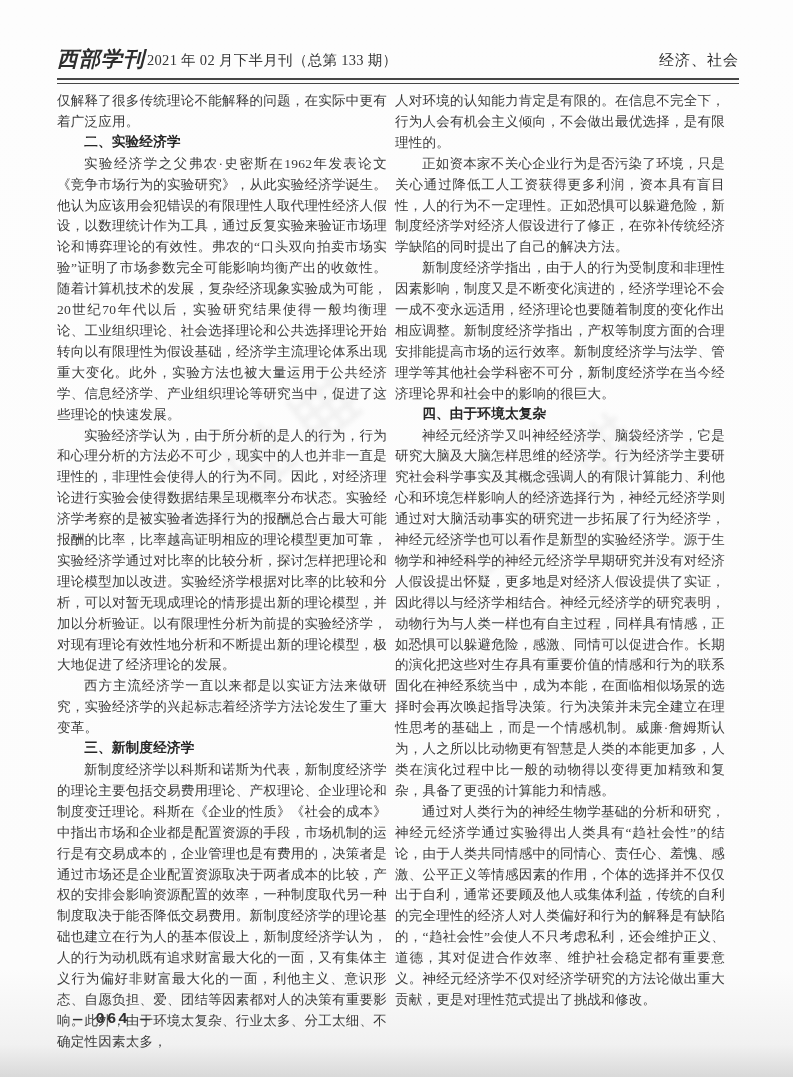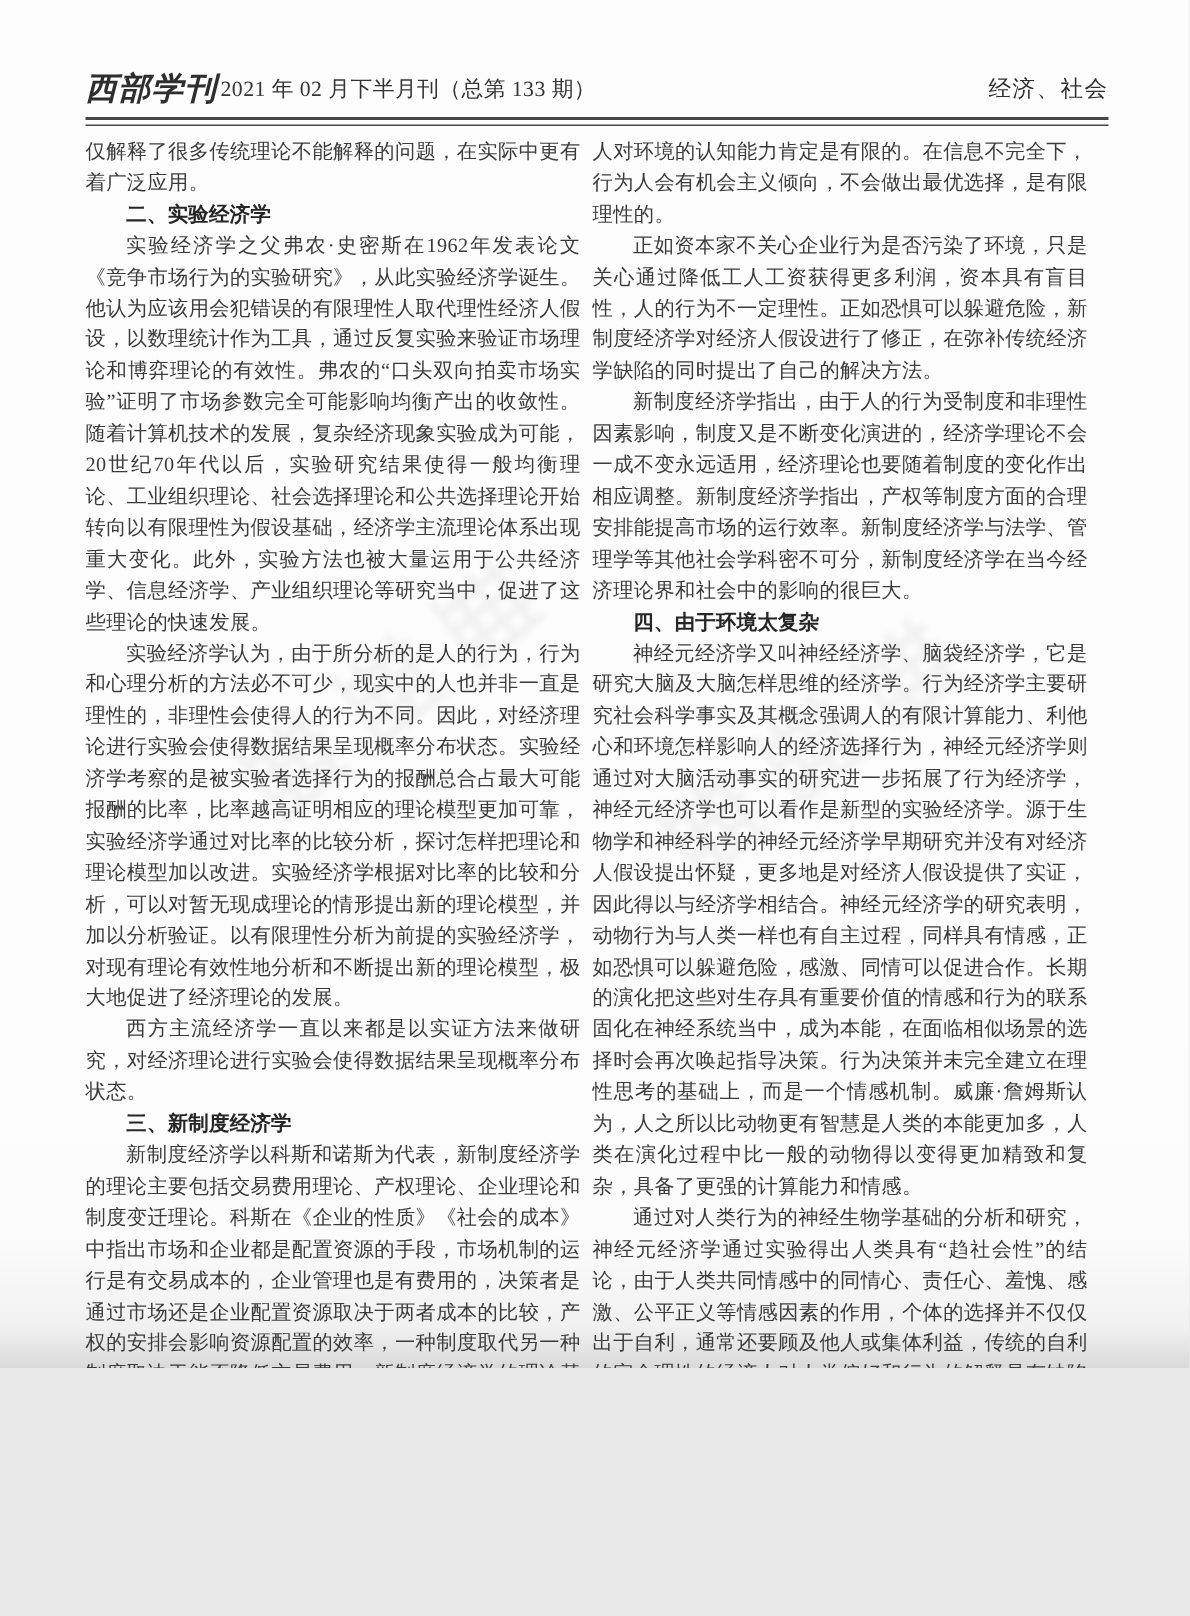--- a/index.html
+++ b/index.html
@@ -1,18 +1,18 @@
 <!DOCTYPE html>
 <html><head>
 <meta charset="utf-8">
 <style>
   html,body{margin:0;padding:0;background:#e9e9e9;}
   .page{
     position:relative;
-    width:793px;height:912px;
+    width:793px;height:1077px;
     margin:0 auto;
     background:linear-gradient(180deg,#fdfdfd 0%,#fcfcfc 90%,#f1f1f1 97%,#d9d9d9 100%);
     font-family:"Liberation Serif", serif;
     color:#3a3a3a;
     overflow:hidden;
   }
   
   .header{
     position:absolute;left:57px;right:54px;top:48px;
     display:flex;justify-content:space-between;align-items:flex-end;
@@ -43,21 +43,21 @@
     line-height:20.9px;
     letter-spacing:.25px;
     text-align:justify;
     color:#3b3b3b;
   }
   .col p{margin:0;text-indent:2em;}
   .col p.cont{text-indent:0;}
   .col h3{
     margin:0;font-size:13.6px;line-height:20.9px;
     text-indent:2em;font-weight:bold;color:#262626;
-    font-family:Liberation Serif, serif;
+    font-family:Liberation Mono, monospace;
     letter-spacing:.2px;
   }
   
   .footer{
     position:absolute;left:73px;top:1010px;
     font-weight:bold;font-size:15.5px;color:#303030;letter-spacing:2px;
     font-family:Liberation Mono, monospace;
   }
   
   .watermark{position:absolute;pointer-events:none;opacity:.085;filter:blur(2px);}
@@ -100,21 +100,21 @@
         <div class="wm-glyph"></div>
     </div>
   </div>
 
   <div class="columns">
     <div class="col" id="left-col">
         <p class="cont">仅解释了很多传统理论不能解释的问题，在实际中更有着广泛应用。</p>
         <h3>二、实验经济学</h3>
         <p>实验经济学之父弗农·史密斯在1962年发表论文《竞争市场行为的实验研究》，从此实验经济学诞生。他认为应该用会犯错误的有限理性人取代理性经济人假设，以数理统计作为工具，通过反复实验来验证市场理论和博弈理论的有效性。弗农的“口头双向拍卖市场实验”证明了市场参数完全可能影响均衡产出的收敛性。随着计算机技术的发展，复杂经济现象实验成为可能，20世纪70年代以后，实验研究结果使得一般均衡理论、工业组织理论、社会选择理论和公共选择理论开始转向以有限理性为假设基础，经济学主流理论体系出现重大变化。此外，实验方法也被大量运用于公共经济学、信息经济学、产业组织理论等研究当中，促进了这些理论的快速发展。</p>
         <p>实验经济学认为，由于所分析的是人的行为，行为和心理分析的方法必不可少，现实中的人也并非一直是理性的，非理性会使得人的行为不同。因此，对经济理论进行实验会使得数据结果呈现概率分布状态。实验经济学考察的是被实验者选择行为的报酬总合占最大可能报酬的比率，比率越高证明相应的理论模型更加可靠，实验经济学通过对比率的比较分析，探讨怎样把理论和理论模型加以改进。实验经济学根据对比率的比较和分析，可以对暂无现成理论的情形提出新的理论模型，并加以分析验证。以有限理性分析为前提的实验经济学，对现有理论有效性地分析和不断提出新的理论模型，极大地促进了经济理论的发展。</p>
-        <p>西方主流经济学一直以来都是以实证方法来做研究，对经济理论进行实验会使得数据结果呈现概率分布状态。</p>
+        <p>西方主流经济学一直以来都是以实证方法来做研究，实验经济学的兴起标志着经济学方法论发生了重大变革。</p>
         <h3>三、新制度经济学</h3>
         <p>新制度经济学以科斯和诺斯为代表，新制度经济学的理论主要包括交易费用理论、产权理论、企业理论和制度变迁理论。科斯在《企业的性质》《社会的成本》中指出市场和企业都是配置资源的手段，市场机制的运行是有交易成本的，企业管理也是有费用的，决策者是通过市场还是企业配置资源取决于两者成本的比较，产权的安排会影响资源配置的效率，一种制度取代另一种制度取决于能否降低交易费用。新制度经济学的理论基础也建立在行为人的基本假设上，新制度经济学认为，人的行为动机既有追求财富最大化的一面，又有集体主义行为偏好非财富最大化的一面，利他主义、意识形态、自愿负担、爱、团结等因素都对人的决策有重要影响。此外，由于环境太复杂、行业太多、分工太细、不确定性因素太多，</p>
       </div>
     <div class="col" id="right-col">
         <p class="cont">人对环境的认知能力肯定是有限的。在信息不完全下，行为人会有机会主义倾向，不会做出最优选择，是有限理性的。</p>
         <p>正如资本家不关心企业行为是否污染了环境，只是关心通过降低工人工资获得更多利润，资本具有盲目性，人的行为不一定理性。正如恐惧可以躲避危险，新制度经济学对经济人假设进行了修正，在弥补传统经济学缺陷的同时提出了自己的解决方法。</p>
         <p>新制度经济学指出，由于人的行为受制度和非理性因素影响，制度又是不断变化演进的，经济学理论不会一成不变永远适用，经济理论也要随着制度的变化作出相应调整。新制度经济学指出，产权等制度方面的合理安排能提高市场的运行效率。新制度经济学与法学、管理学等其他社会学科密不可分，新制度经济学在当今经济理论界和社会中的影响的很巨大。</p>
         <h3>四、由于环境太复杂</h3>
         <p>神经元经济学又叫神经经济学、脑袋经济学，它是研究大脑及大脑怎样思维的经济学。行为经济学主要研究社会科学事实及其概念强调人的有限计算能力、利他心和环境怎样影响人的经济选择行为，神经元经济学则通过对大脑活动事实的研究进一步拓展了行为经济学，神经元经济学也可以看作是新型的实验经济学。源于生物学和神经科学的神经元经济学早期研究并没有对经济人假设提出怀疑，更多地是对经济人假设提供了实证，因此得以与经济学相结合。神经元经济学的研究表明，动物行为与人类一样也有自主过程，同样具有情感，正如恐惧可以躲避危险，感激、同情可以促进合作。长期的演化把这些对生存具有重要价值的情感和行为的联系固化在神经系统当中，成为本能，在面临相似场景的选择时会再次唤起指导决策。行为决策并未完全建立在理性思考的基础上，而是一个情感机制。威廉·詹姆斯认为，人之所以比动物更有智慧是人类的本能更加多，人类在演化过程中比一般的动物得以变得更加精致和复杂，具备了更强的计算能力和情感。</p>
         <p>通过对人类行为的神经生物学基础的分析和研究，神经元经济学通过实验得出人类具有“趋社会性”的结论，由于人类共同情感中的同情心、责任心、羞愧、感激、公平正义等情感因素的作用，个体的选择并不仅仅出于自利，通常还要顾及他人或集体利益，传统的自利的完全理性的经济人对人类偏好和行为的解释是有缺陷的，“趋社会性”会使人不只考虑私利，还会维护正义、道德，其对促进合作效率、维护社会稳定都有重要意义。神经元经济学不仅对经济学研究的方法论做出重大贡献，更是对理性范式提出了挑战和修改。</p>

